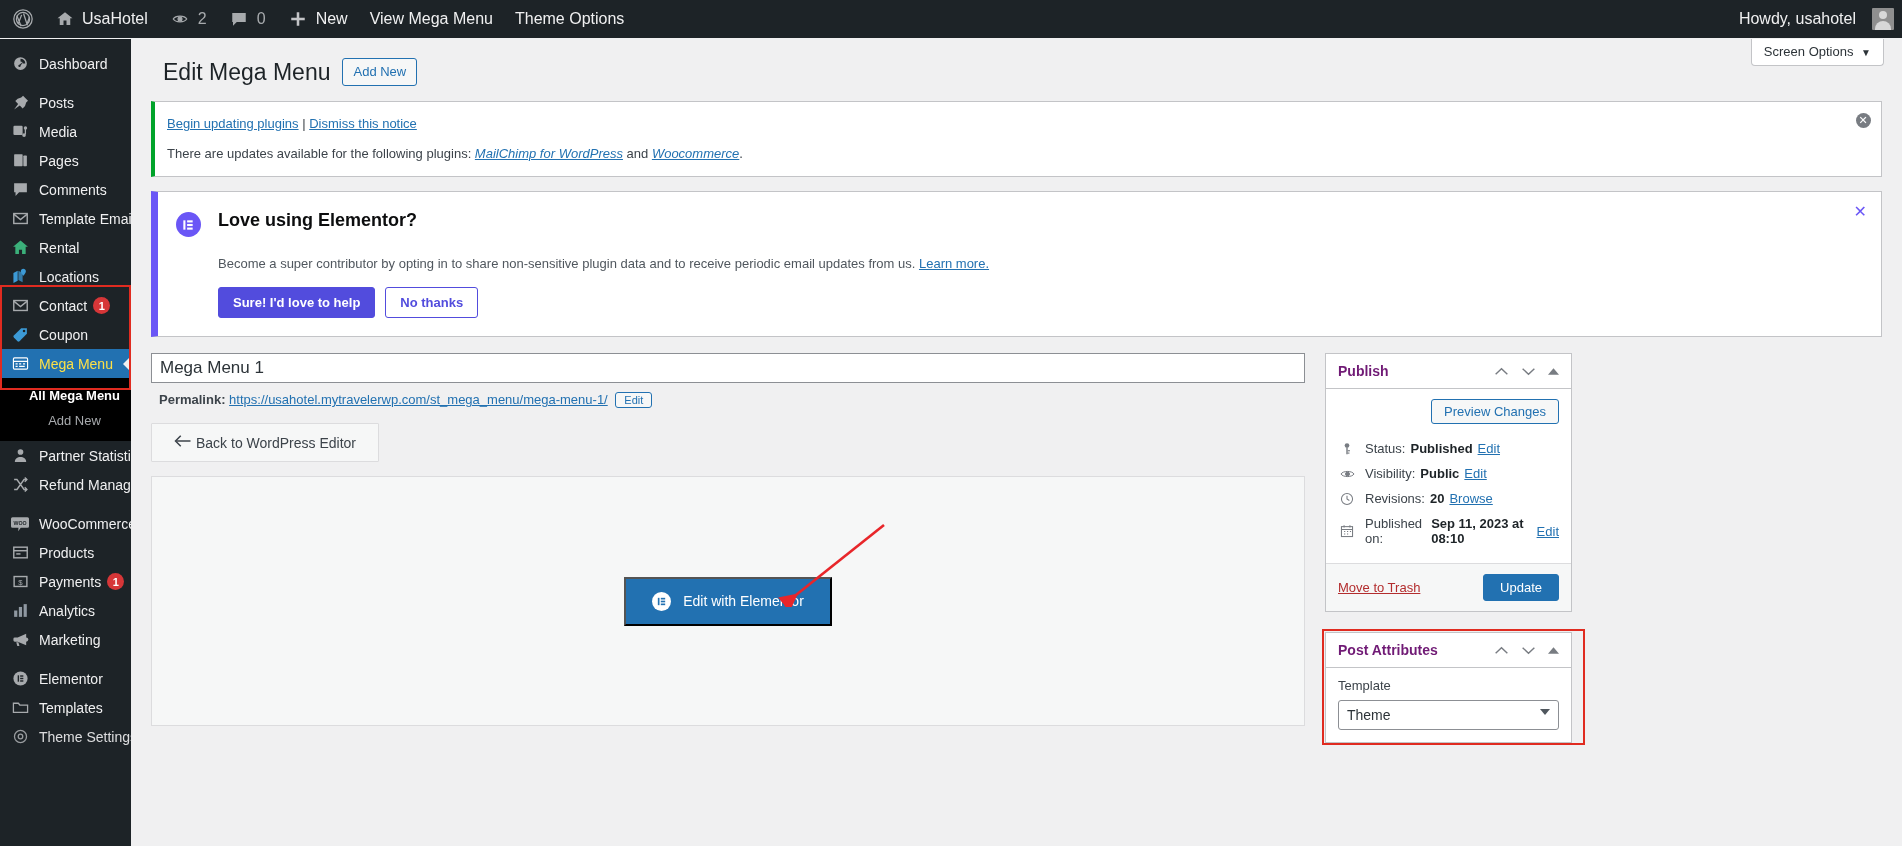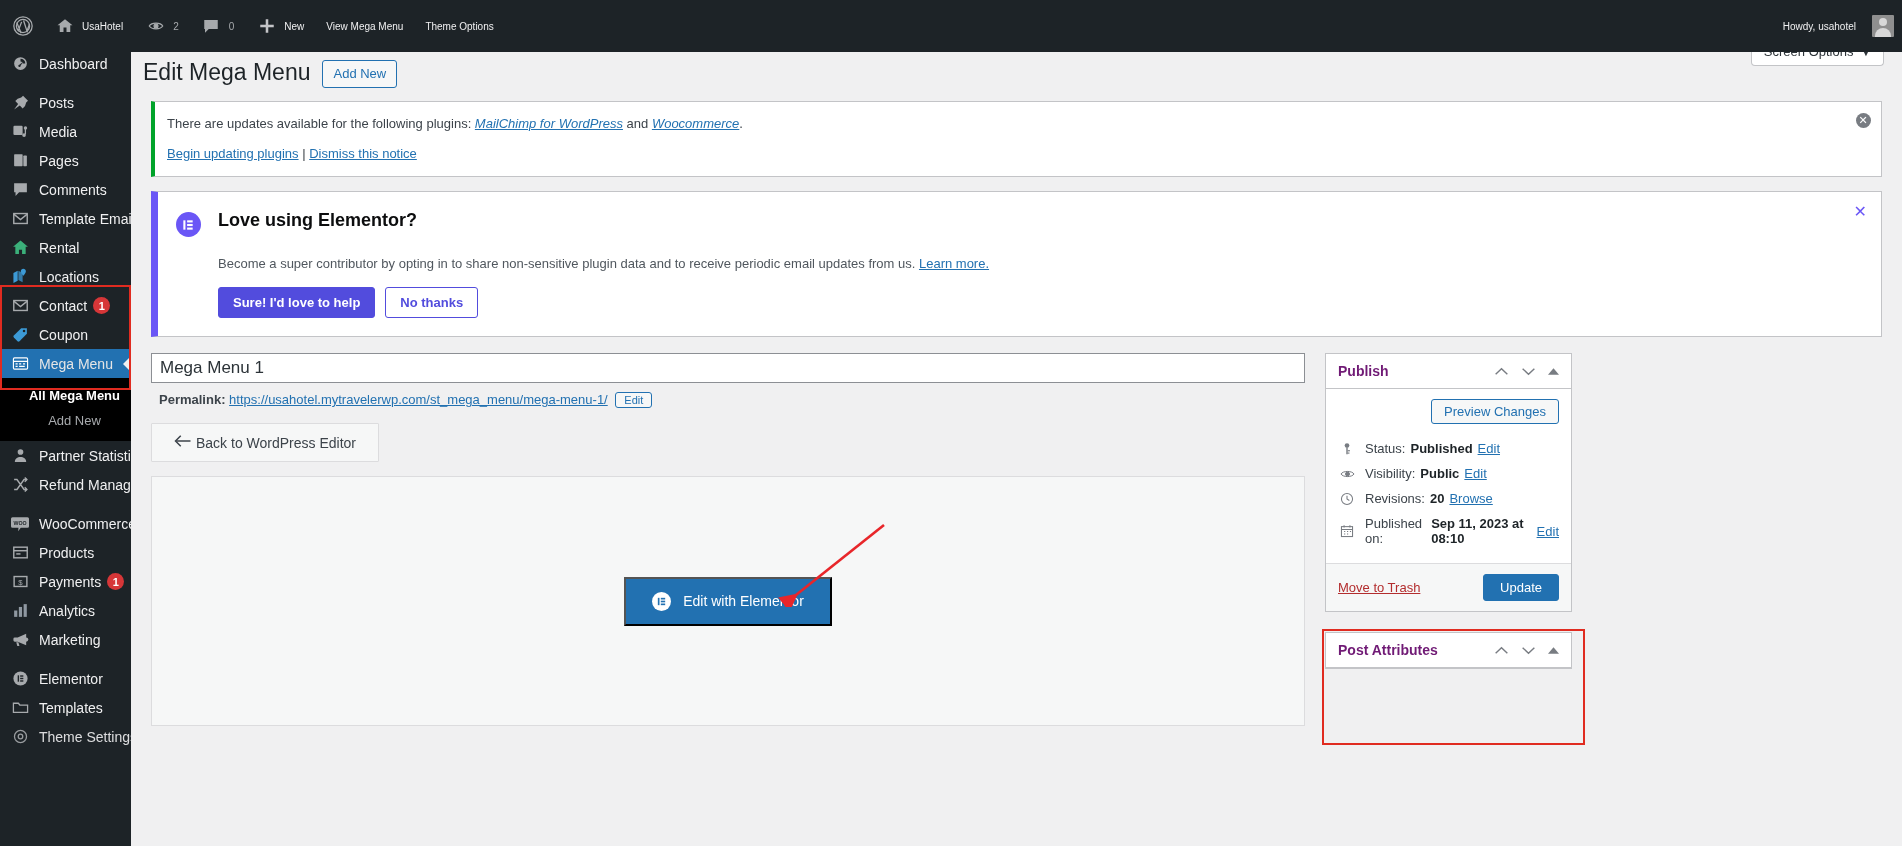--- a/index.html
+++ b/index.html
@@ -9,27 +9,27 @@
     font-family: "Liberation Sans", sans-serif;
     background: #f0f0f1;
     font-size: 13px;
     color: #3c434a;
   }
   body { position: relative; }
 
   
   #adminbar {
     position: absolute; top: 0; left: 0;
-    width: 1902px; height: 52px;
+    width: 1902px; height: 38px;
     background: #1d2327;
     color: #f0f0f1;
     display: flex;
     align-items: center;
     z-index: 50;
-    font-size: 10px;
+    font-size: 16px;
   }
   .ab-item {
     display: flex; align-items: center; gap: 7px;
     height: 39px; padding: 0 11px;
     color: #f0f0f1;
     white-space: nowrap;
     cursor: pointer;
   }
   .ab-logo { font-size: 24px; padding: 0 9px 0 12px; color:#a7aaad; }
   .ab-count { color:#a7aaad; }
@@ -66,21 +66,21 @@
     white-space: nowrap;
   }
   .menu-item .mi-icon {
     width: 20px; height: 20px; margin-right: 9px;
     display:inline-flex; align-items:center; justify-content:center;
     color:#a7aaad; flex: 0 0 20px;
   }
   .menu-item .mi-icon svg { display:block; }
   .menu-sep { height: 10px; }
   .menu-item.current {
-    background: #2271b1; color:#e5e5e5;
+    background: #2271b1; color:#fde047;
   }
   .menu-item.current .mi-icon { color:#fff; }
   .badge {
     display:inline-flex; align-items:center; justify-content:center;
     min-width:17px; height:17px; padding:0 5px; margin-left:6px;
     border-radius:9px; background:#d63638; color:#fff;
     font-size:11px; font-weight:600;
   }
   .submenu { background:#000000; padding: 5px 0 8px 0; text-align: center; }
   .submenu-item {
@@ -108,22 +108,23 @@
     overflow:hidden;
   }
   #screen-options {
     position:absolute; right:18px; top:0px;
     background:#fff; border:1px solid #c3c4c7; border-top:none;
     border-radius: 0 0 4px 4px;
     padding: 5px 12px 6px 12px;
     font-size:13px; color:#2c3338; cursor:pointer;
   }
   .page-head {
-    display:flex; align-items:flex-end; gap:12px;
-    padding: 19px 0 0 12px;
+    display:flex; align-items:flex-start; gap:12px;
+    padding: 19px 0 0 20px;
+    margin-left: 12px;
   }
   h1.page-title {
     font-size: 23px; font-weight: 400; color:#1d2327; line-height:1.3;
   }
   .btn-addnew {
     font-size:13px; padding: 3px 10px; line-height: 2;
     background:#f6f7f7; border:1px solid #2271b1; color:#2271b1;
     border-radius:3px; cursor:pointer; height:28px;
     display:inline-flex; align-items:center;
   }
@@ -598,26 +599,26 @@
   <div class="page-head">
     <h1 class="page-title">Edit Mega Menu</h1>
     <span class="btn-addnew">Add New</span>
   </div>
 
   <div class="notice">
     <div class="notice-dismiss">
       <div class="circx">✕</div>
     </div>
     <p>
-      <span>There are updates available for the following plugins: </span><a href="#" class="link-italic">MailChimp for WordPress</a><span> and </span><a href="#" class="link-italic">Woocommerce</a><span>.</span>
-    </p>
-    <p>
       <a href="#">Begin updating plugins</a>
       <span class="nound">|</span>
       <a href="#">Dismiss this notice</a>
+    </p>
+    <p>
+      <span>There are updates available for the following plugins: </span><a href="#" class="link-italic">MailChimp for WordPress</a><span> and </span><a href="#" class="link-italic">Woocommerce</a><span>.</span>
     </p>
   </div>
 
   <div class="e-notice">
     <div class="e-dismiss">✕</div>
     <div class="e-aside">
       <div class="e-logo">
         <svg width="14" height="14" viewBox="0 0 24 24">
             <rect x="4" y="4" width="3.6" height="16" fill="#fff"></rect>
             <rect x="10.5" y="4" width="9.5" height="3.6" fill="#fff"></rect>
@@ -778,17 +779,24 @@
             <svg width="15" height="9" viewBox="0 0 16 10" fill="none" stroke="#787c82" stroke-width="1.6">
                 <path d="M1.5 2 8 8l6.5-6"></path>
               </svg>
           </span>
           <span class="mh-ctrl">
             <svg width="11" height="8" viewBox="0 0 12 8">
                 <polygon points="6,0 12,7 0,7" fill="#787c82"></polygon>
               </svg>
           </span>
         </div>
+        <div class="metabox-inner">
+          <div class="field-label">Template</div>
+          <div class="select-wrap">
+            <select class="tmpl" id="template-select"><option value="Theme">Theme</option><option value="Default template">Default template</option><option value="Elementor Canvas">Elementor Canvas</option><option value="Elementor Full Width">Elementor Full Width</option></select>
+            <span class="select-arrow"></span>
+          </div>
+        </div>
       </div>
 
     </div>
   </div>
 </div>
 
 </body></html>

